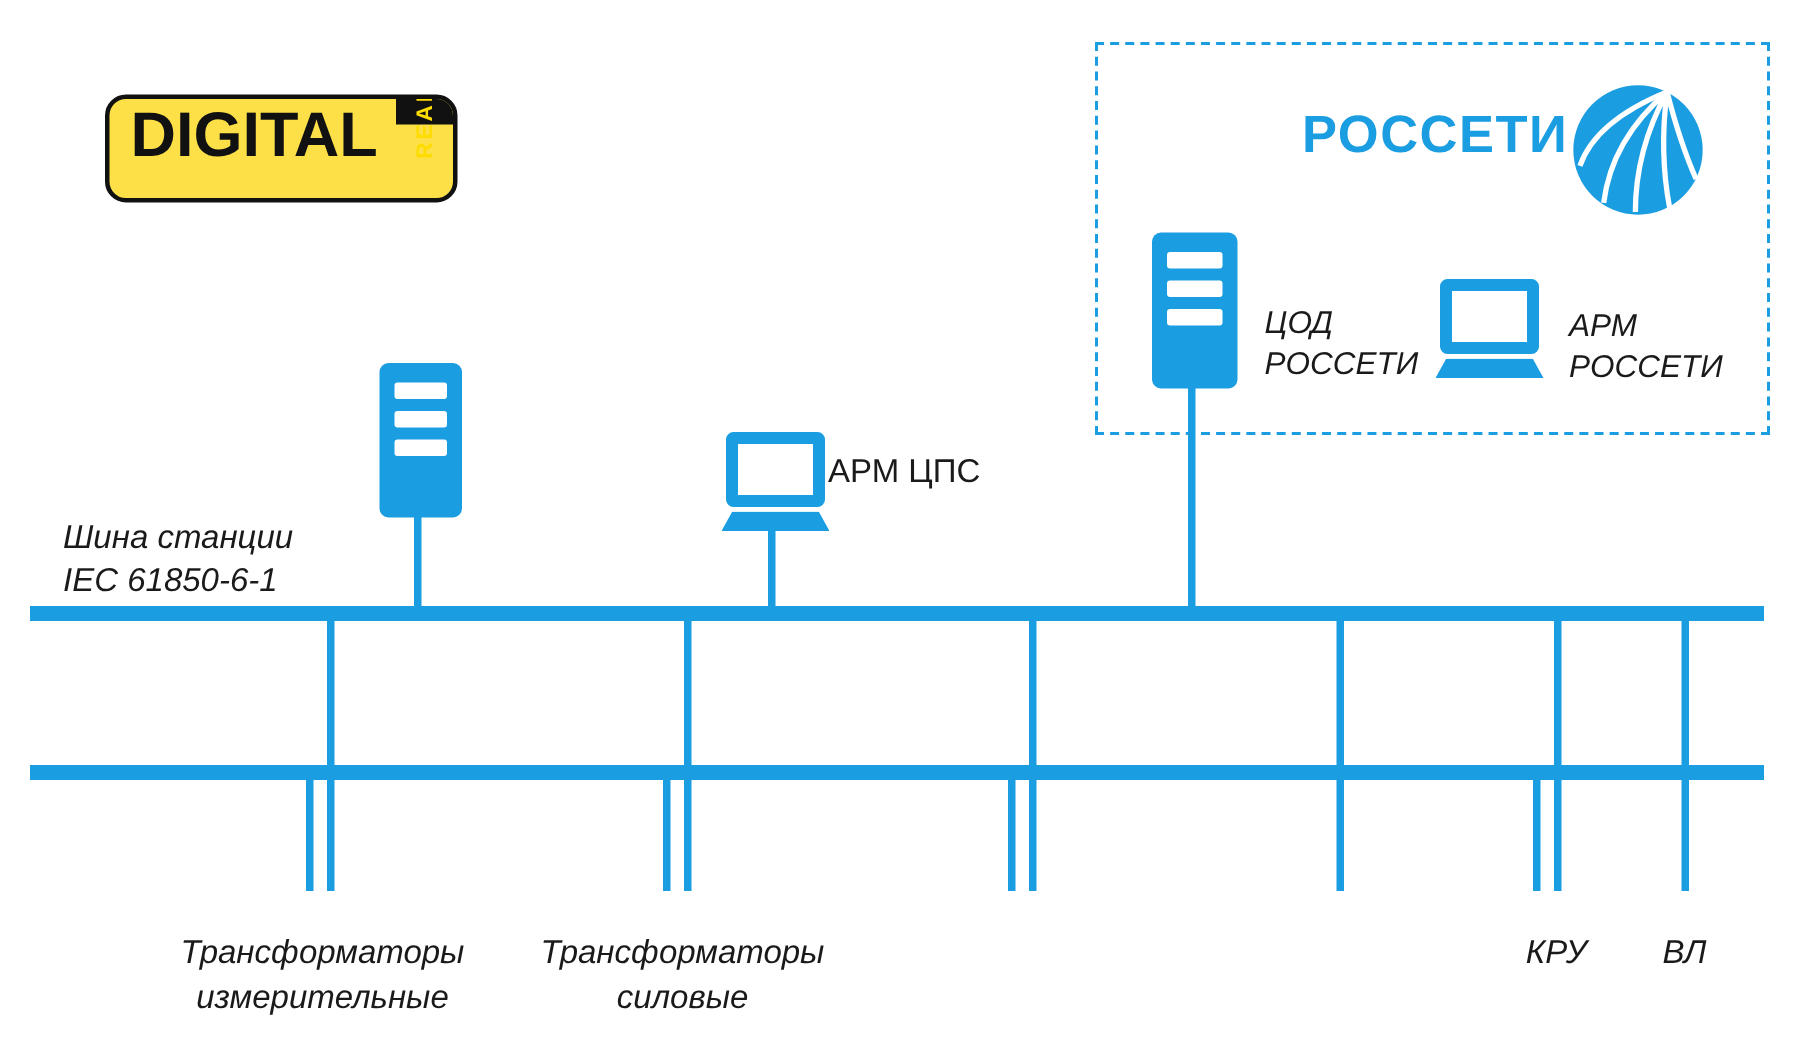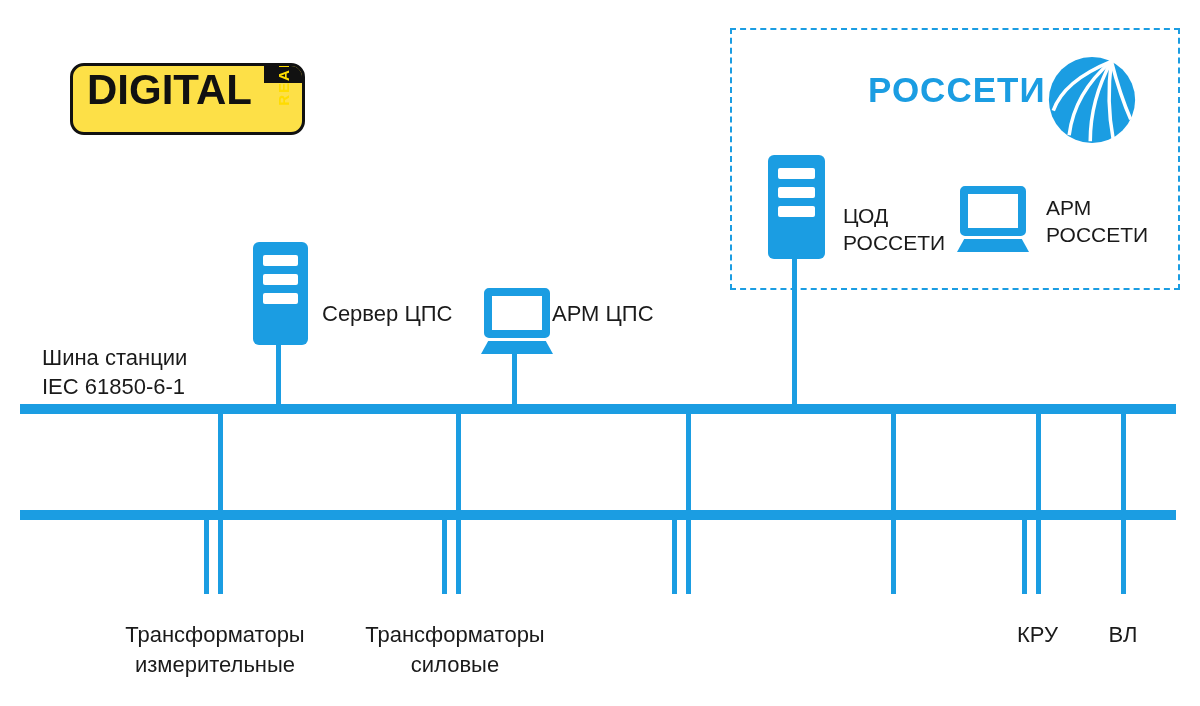--- a/index.html
+++ b/index.html
@@ -1,20 +1,20 @@
 <!DOCTYPE html>
 <html><head>
 <meta charset="utf-8">
 <style>
   * { margin:0; padding:0; box-sizing:border-box; }
   html,body { background:#ffffff; }
   body { font-family:"Liberation Sans","DejaVu Sans",sans-serif; color:#1a1a1a; }
   .canvas { position:relative; width:1200px; height:706px; background:#ffffff; overflow:hidden; }
   .abs { position:absolute; }
-  .pre { white-space:pre-line; }
+  .pre { white-space:pre-line;font-style:italic; }
 
   
   .dr-logo { display:flex; align-items:flex-start; height:72px; border:3px solid #111111;
              border-radius:14px; overflow:hidden; background:#fde047; }
   .dr-left { display:flex; align-items:center; padding:0 12px 0 14px; color:#111111;
              font-weight:bold; font-size:42px; letter-spacing:0px; transform-origin:left center; }
   .dr-right { background:#111111; width:38px; display:flex; align-items:center; justify-content:center; overflow:visible; }
   .dr-right span { color:#ffdc00; font-weight:bold; font-size:15px; letter-spacing:2px;
                    transform:rotate(-90deg); white-space:nowrap; }
 
@@ -73,29 +73,28 @@
     <span></span>
     <span></span>
   </div>
   <div class="abs small-label pre" style="left:843px; top:202px;">ЦОД
 РОССЕТИ</div>
 
   <div class="abs" style="left:960px; top:186px;">
     <div class="pc-screen"></div>
     <div class="pc-base"></div>
   </div>
-  <div class="abs small-label pre" style="left:1046px; top:194px;">АРМ
+  <div class="abs small-label pre" style="left:1046px; top:204px;">АРМ
 РОССЕТИ</div>
 
   <div class="abs server-icon" style="left:253px; top:242px; width:55px; height:103px;">
     <span></span>
     <span></span>
     <span></span>
   </div>
-  <div class="abs label" style="left:322px; top:300px;">Сервер ЦПС</div>
 
   <div class="abs" style="left:484px; top:288px;">
     <div class="pc-screen"></div>
     <div class="pc-base"></div>
   </div>
   <div class="abs label" style="left:552px; top:300px;">АРМ ЦПС</div>
 
   <div class="abs label pre" style="left:42px; top:344px;">Шина станции
 IEC 61850-6-1</div>
 

